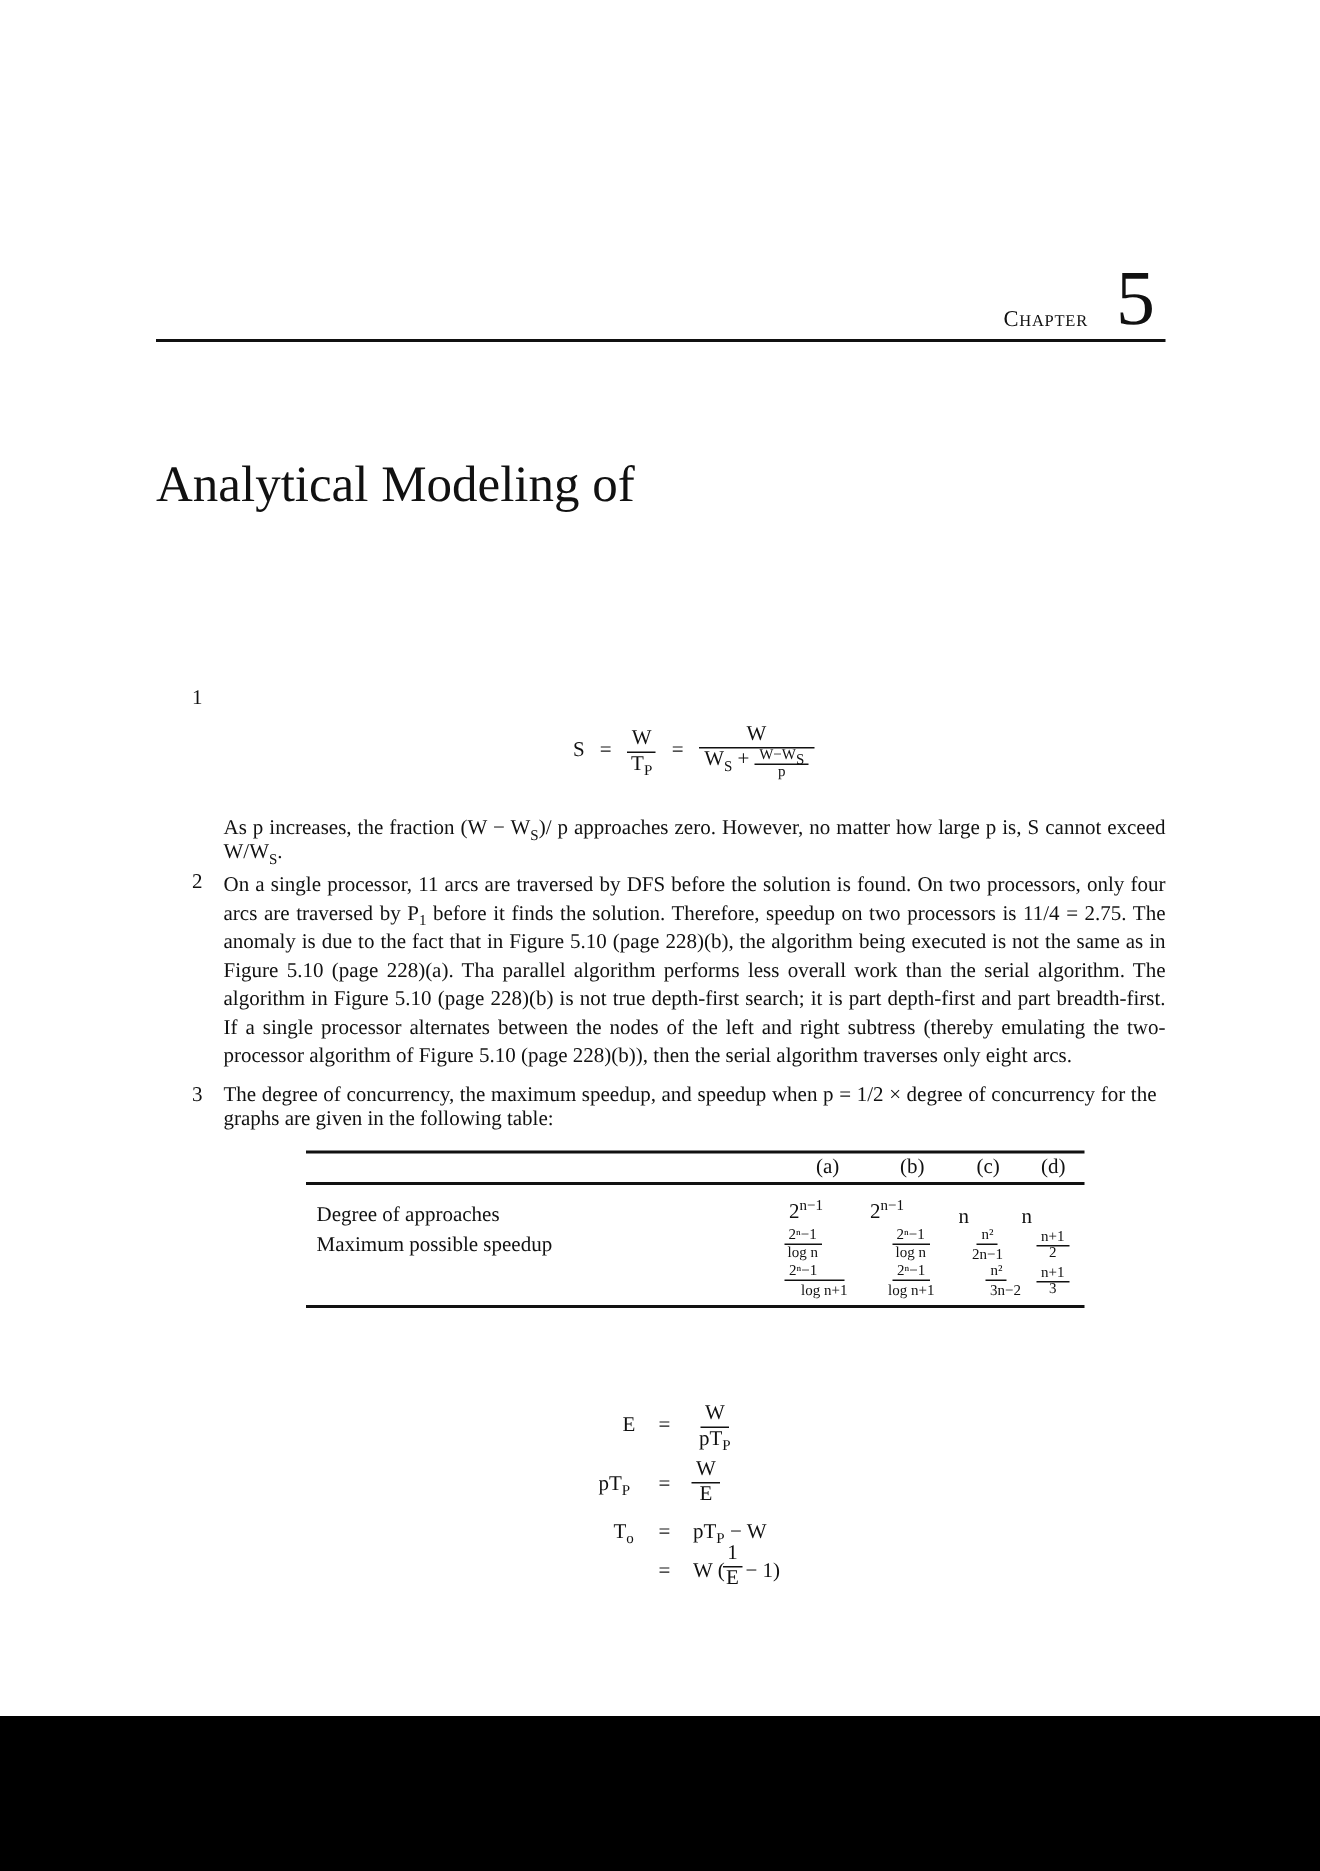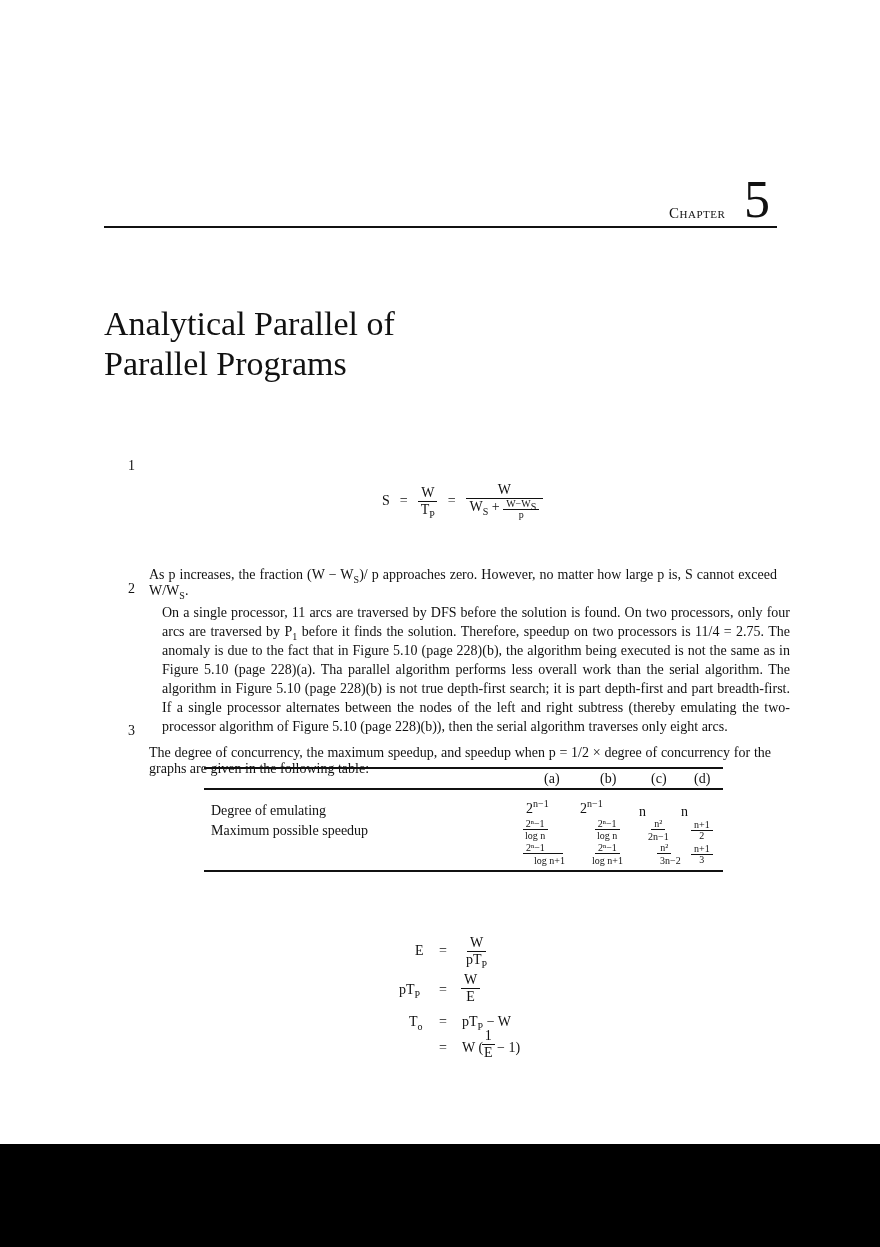--- a/index.html
+++ b/index.html
@@ -4,21 +4,21 @@
 <style>
   html, body { margin:0; padding:0; }
   body { width:880px; height:1247px; background:#000; position:relative; overflow:hidden;
          font-family:"Liberation Serif", "DejaVu Serif", serif; color:#111; }
   .page { position:absolute; left:0; top:0; width:880px; height:1144px; background:#fff; }
   .abs { position:absolute; }
   .chapter-label { left:669px; top:205px; font-size:15px; letter-spacing:0.5px; font-variant:small-caps; }
   .chapter-num { left:744px; top:172px; font-size:52px; line-height:56px; }
   .chapter-rule { left:104px; top:226px; width:673px; height:2px; background:#111; }
   .title { left:104px; top:304px; font-size:34px; line-height:40px; }
-  .text { font-size:14px; line-height:16px; text-align:justify;margin-top:22px; }
+  .text { font-size:14px; line-height:16px; text-align:justify; }
   .num { font-size:14px; }
   sub, sup { font-size:10px; line-height:0; }
   .frac { display:inline-flex; flex-direction:column; align-items:center; vertical-align:middle; }
   .frac .n { padding:0 3px; border-bottom:1px solid #111; line-height:16px; }
   .frac .d { padding:0 3px; line-height:16px; }
   .eq { font-size:14px; }
   .tbl-top { left:204px; top:767px; width:519px; height:2px; background:#111; }
   .tbl-mid { left:204px; top:788px; width:519px; height:2px; background:#111; }
   .tbl-bot { left:204px; top:870px; width:519px; height:2px; background:#111; }
   .small { font-size:10px;font-family:Liberation Serif, serif; }
@@ -27,22 +27,21 @@
 </head>
 <body>
 
 <div class="page">
 
   <div class="abs chapter-label">Chapter</div>
   <div class="abs chapter-num">5</div>
   <div class="abs chapter-rule"></div>
 
   <div class="abs title">
-    <div>Analytical Parallel of</div>
-    <div>Parallel Programs</div>
+    <div>Analytical Modeling of</div>
   </div>
 
   <div class="abs num" style="left:128px; top:458px;">1</div>
 
   <div class="abs eq" style="left:382px; top:482px; display:flex; align-items:center; gap:10px;">
     <span>S</span>
     <span>=</span>
     <span class="frac">
       <span class="n">W</span>
       <span class="d"><span>T</span><sub>P</sub></span>
@@ -59,39 +58,39 @@
         </span>
       </span>
     </span>
   </div>
 
   <div class="abs text" style="left:149px; top:545px; width:628px;">
     <span>As p increases, the fraction (W − W</span><sub>S</sub><span>)/ p approaches zero.  However, no matter how large p is, S cannot exceed W/W</span><sub>S</sub><span>.</span>
   </div>
 
   <div class="abs num" style="left:128px; top:581px;">2</div>
-  <div class="abs text" style="left:162px; top:581px; width:628px; line-height:19px;">
+  <div class="abs text" style="left:149px; top:581px; width:628px; line-height:19px;">
     <span>On a single processor, 11 arcs are traversed by DFS before the solution is found. On two processors, only four arcs are traversed by P</span><sub>1</sub><span> before it finds the solution.  Therefore, speedup on two processors is 11/4 = 2.75. The anomaly is due to the fact that in Figure 5.10 (page 228)(b), the algorithm being executed is not the same as in Figure 5.10 (page 228)(a).  Tha parallel algorithm performs less overall work than the serial algorithm. The algorithm in Figure 5.10 (page 228)(b) is not true depth-first search; it is part depth-first and part breadth-first.  If a single processor alternates between the nodes of the left and right subtress (thereby emulating the two-processor algorithm of Figure 5.10 (page 228)(b)), then the serial algorithm traverses only eight arcs.</span>
   </div>
 
   <div class="abs num" style="left:128px; top:723px;">3</div>
   <div class="abs text" style="left:149px; top:723px; width:622px;">The degree of concurrency, the maximum speedup, and speedup when p = 1/2 × degree of concurrency for the graphs are given in the following table:</div>
 
   <div class="abs tbl-top"></div>
   <div class="abs tbl-mid"></div>
   <div class="abs tbl-bot"></div>
 
   <div class="abs" style="left:204px; top:771px; width:519px; height:16px; font-size:14px;">
     <span class="abs" style="left:340px;">(a)</span>
     <span class="abs" style="left:396px;">(b)</span>
     <span class="abs" style="left:447px;">(c)</span>
     <span class="abs" style="left:490px;">(d)</span>
   </div>
 
-  <div class="abs" style="left:211px; top:803px; font-size:14px;">Degree of emulating</div>
+  <div class="abs" style="left:211px; top:803px; font-size:14px;">Degree of approaches</div>
   <div class="abs" style="left:211px; top:823px; font-size:14px;">Maximum possible speedup</div>
 
   <div class="abs" style="left:526px; top:801px; font-size:14px;">2<sup>n−1</sup></div>
   <div class="abs" style="left:580px; top:801px; font-size:14px;">2<sup>n−1</sup></div>
   <div class="abs" style="left:639px; top:804px; font-size:14px;">n</div>
   <div class="abs" style="left:681px; top:804px; font-size:14px;">n</div>
 
   <div class="abs frac small" style="left:522px; top:818px;">
       <span class="n" style="line-height:11px;">2ⁿ−1</span>
       <span class="d" style="line-height:11px;">log n</span>

